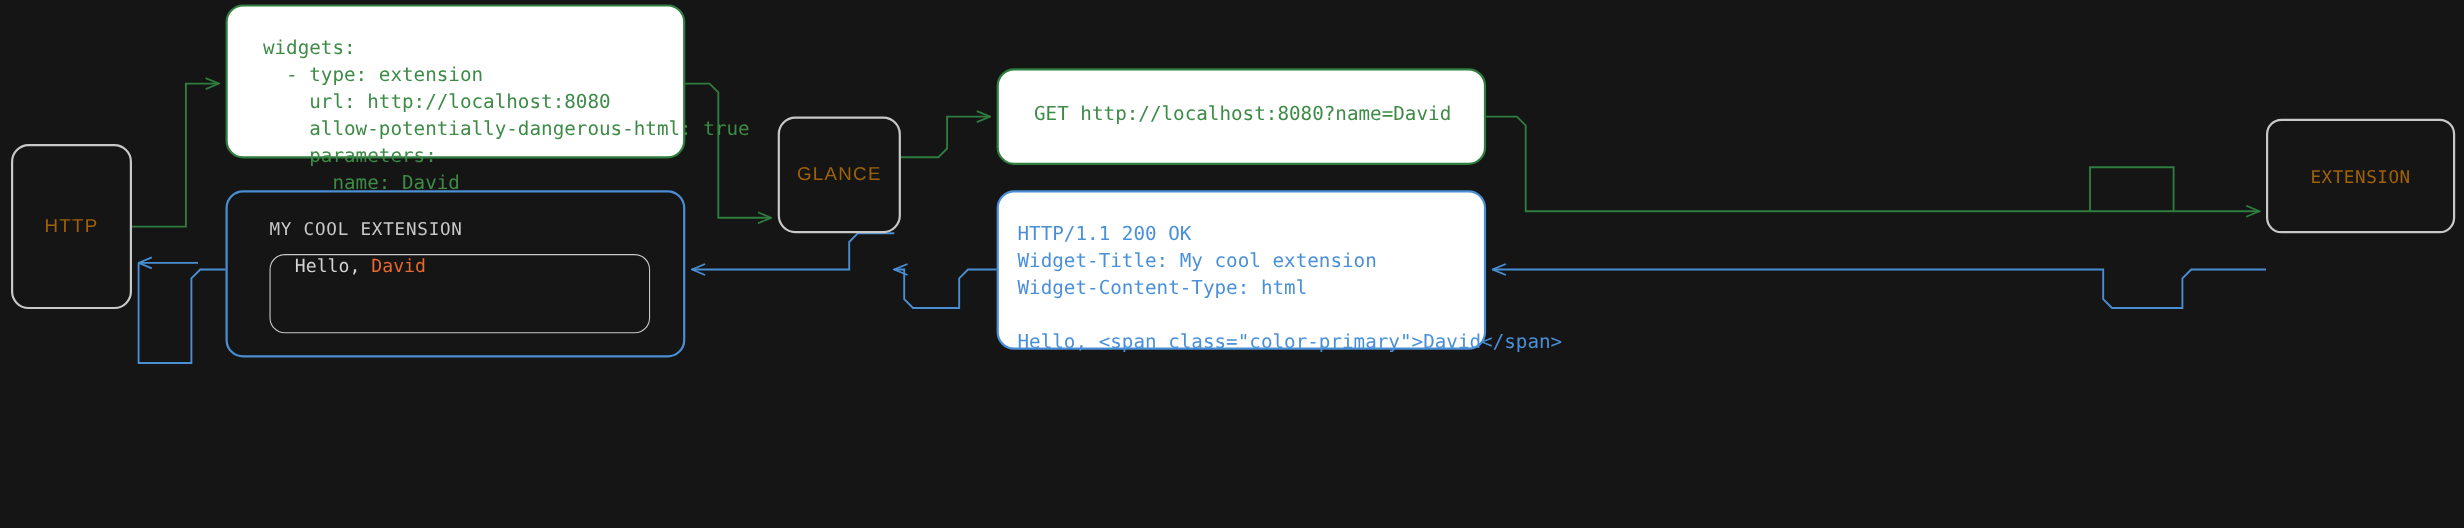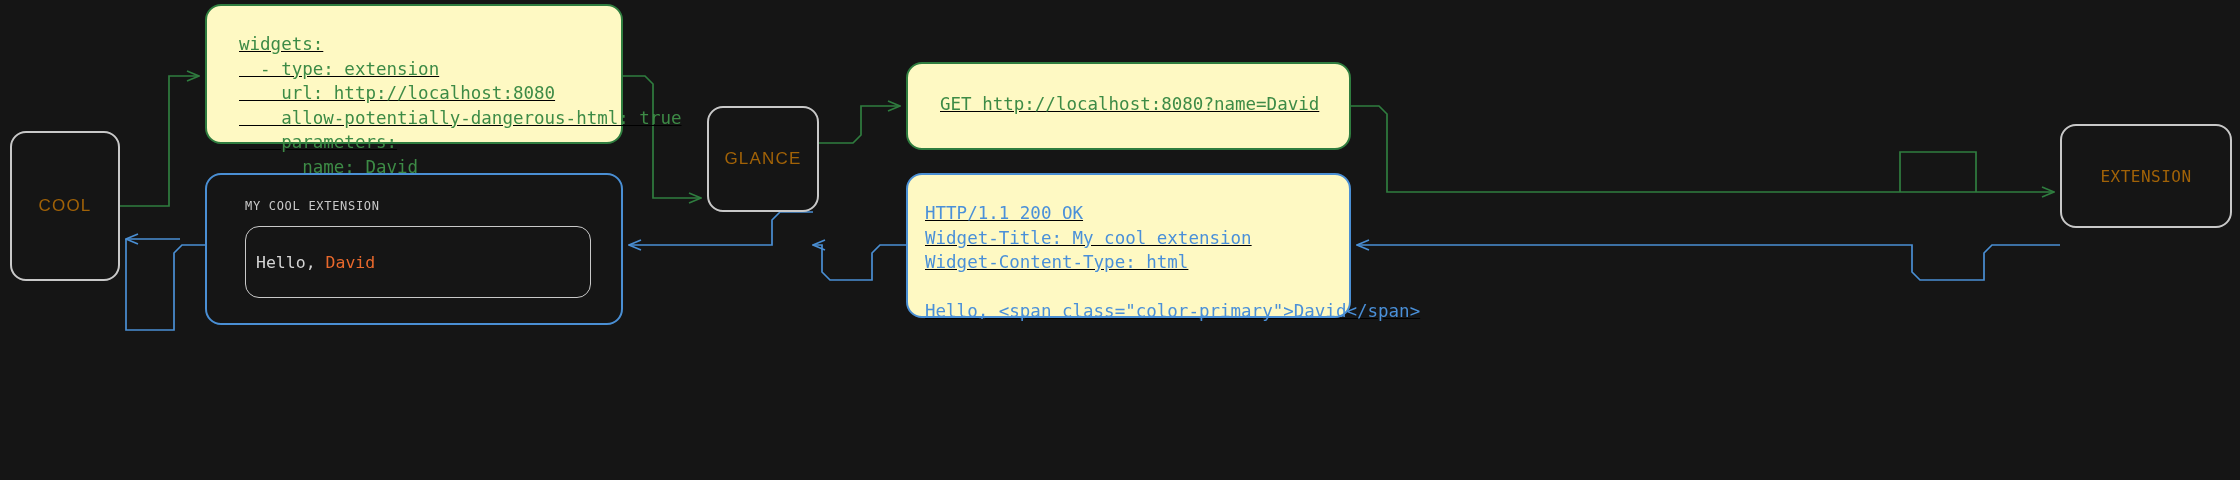--- a/index.html
+++ b/index.html
@@ -32,33 +32,32 @@
     display: flex;
     align-items: center;
     justify-content: center;
     color: #a16207;
     font-family: "Liberation Sans", sans-serif;
     font-size: 17px;
     letter-spacing: 1.2px;
   }
   #node-user      { left: 10px;   top: 131px; width: 110px; height: 150px; }
   #node-glance    { left: 707px;  top: 106px; width: 112px; height: 106px; }
-  #node-extension { left: 2060px; top: 124px; width: 172px; height: 104px;
+  #node-extension { left: 2060px; top: 108px; width: 172px; height: 104px;
                     font-family: "DejaVu Sans Mono", monospace; font-size: 16px;
-                    letter-spacing: 0.5px; }
+                    letter-spacing: 0.5px; border-radius: 14px; }
 
   
   .panel {
     position: absolute;
     box-sizing: border-box;
     border: 2px solid;
     border-radius: 16px;
-    background: #fef9c3;
+    background: #ffffff;
     padding: 26px 0 26px 32px;
-    text-decoration: underline;
   }
   .panel.green { border-color: #2f7d3f; }
   .panel.blue  { border-color: #4a8fd4; }
 
   .code {
     white-space: pre;
     font-family: "DejaVu Sans Mono", monospace;
     font-size: 17.5px;
     line-height: 24.5px;
     margin: 0;
@@ -78,32 +77,31 @@
     width: 418px; height: 152px;
     box-sizing: border-box;
     border: 2px solid #4a8fd4;
     border-radius: 16px;
     background: #151515;
     padding: 24px 30px 0 38px;
   }
   #widget-title {
     color: #c9c9c9;
     font-family: "DejaVu Sans Mono", monospace;
-    font-size: 12px;
+    font-size: 16px;
     letter-spacing: 0.7px;
     margin-bottom: 13px;
   }
   #widget-body {
     box-sizing: border-box;
     border: 1.5px solid #c9c9c9;
     border-radius: 14px;
     height: 72px;
     display: flex;
-    align-items: center;
-    padding-left: 10px;
+    padding-left: 22px;
   }
   #widget-text {
     color: #d4d4d4;
     font-family: "DejaVu Sans Mono", monospace;
     font-size: 16.5px;
   }
   #widget-name { color: #e8682c; }
 </style>
 </head>
 <body>
@@ -136,21 +134,21 @@
       <path stroke="#4a8fd4" d="M906,245 L880,245 L872,253 L872,280 L830,280 L822,272 L822,245 L813,245" marker-end="url(#arrow-blue-l)"></path>
 
       <path stroke="#4a8fd4" d="M813,212 L780,212 L772,220 L772,245 L629,245" marker-end="url(#arrow-blue-l)"></path>
 
       <path stroke="#4a8fd4" d="M205,245 L182,245 L174,253 L174,330 L126,330 L126,245 L126,239"></path>
       <path stroke="#4a8fd4" d="M180,239 L126,239" marker-end="url(#arrow-blue-l)"></path>
     </g>
   </svg>
 
   <div class="node" id="node-user">
-    <span>COOL</span>
+    <span>HTTP</span>
   </div>
 
   <div class="node" id="node-glance">
     <span>GLANCE</span>
   </div>
 
   <div class="node" id="node-extension">
     <span>EXTENSION</span>
   </div>
 

